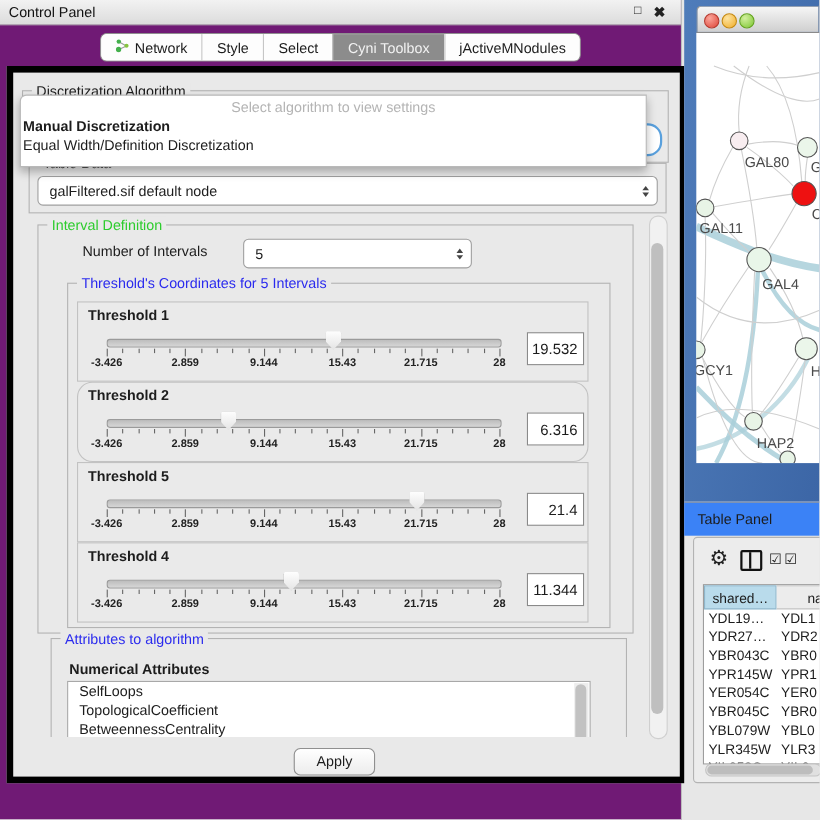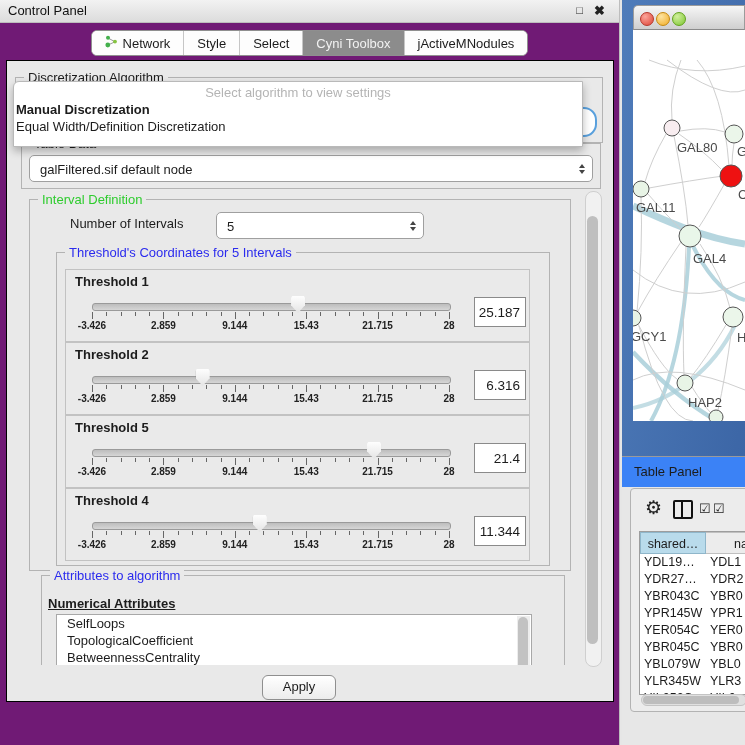--- a/index.html
+++ b/index.html
@@ -17,21 +17,21 @@
   #close-btn{right:14px;font-weight:bold;font-size:13px;}
 
   
   #top-tabs{left:0;top:30px;width:100%;display:flex;justify-content:center;}
   .tabgroup{display:inline-flex;border:1px solid #8f8f8f;border-radius:6px;overflow:hidden;background:#fff;}
   .tab{padding:4px 13px;font-size:13px;background:#fdfdfd;color:#1c1c1c;display:flex;align-items:center;gap:5px;}
   .tab + .tab{border-left:1px solid #c6c6c6;}
   .tab.selected{background:#8c8c8c;color:#f2f2f2;}
 
   
-  #main-panel{left:6px;top:60px;width:606px;height:640px;border:1px solid #000000;background:#e9e9e9;}
+  #main-panel{left:6px;top:60px;width:606px;height:640px;border:6px solid #000000;background:#e9e9e9;}
 
   .group{position:absolute;border:1px solid #b3b3b3;}
   .group > .gtitle{position:absolute;top:-8px;left:8px;background:#e9e9e9;padding:0 4px;font-size:13px;}
   .gtitle.green{color:#2ecc2e;}
   .gtitle.blue{color:#2b2bee;}
 
   #algo-group{left:8px;top:16px;width:586px;height:64px;}
   #algo-combo{left:20px;top:46px;width:566px;height:26px;background:#fff;border:2px solid #59a0dd;border-radius:13px;z-index:1;}
 
   #algo-popup{left:6px;top:20px;width:568px;height:64px;background:#fff;border:1px solid #b9b9b9;
@@ -65,21 +65,21 @@
   .tbox .thumb{position:absolute;top:26px;width:14px;height:17px;
                background:linear-gradient(#fefefe,#e4e4e4);
                clip-path:polygon(8% 0,92% 0,100% 12%,100% 55%,50% 100%,0 55%,0 12%);
                filter:drop-shadow(0 0 1px #777);}
   .tbox .tick{position:absolute;width:1px;background:#666;}
   .tbox .ticklabel{position:absolute;top:50px;width:44px;text-align:center;font-size:10px;font-weight:600;color:#222;}
   .tbox .tvalue{position:absolute;left:408px;top:27px;width:52px;height:30px;background:#fff;border:1px solid #8a8a8a;
                 font-size:13.5px;text-align:right;line-height:30px;padding-right:5px;box-sizing:border-box;}
 
   #attr-group{left:28px;top:384px;width:522px;height:100px;}
-  #attr-label{position:absolute;left:6px;top:20px;font-size:13px;font-weight:bold;text-decoration:underline;}
+  #attr-label{position:absolute;left:16px;top:20px;font-size:13px;font-weight:bold;}
   #attr-list{position:absolute;left:14px;top:38px;width:474px;height:58px;background:#fff;border:1px solid #a8a8a8;overflow:hidden;}
   #attr-list .item{font-size:13px;padding:1px 0 1px 10px;height:15px;}
   #attr-scroll{position:absolute;right:1px;top:1px;width:13px;height:56px;background:#ededed;}
   #attr-scroll .thumb{position:absolute;left:1px;top:1px;width:10px;height:52px;background:#c2c2c2;border-radius:5px;}
 
   #apply-btn{left:255px;top:614px;width:72px;height:23px;background:linear-gradient(#fff,#ececec);
              border:1px solid #8f8f8f;border-radius:6px;font-size:13px;text-align:center;line-height:22px;}
 
   #bottom-band{left:0;top:700px;width:619px;height:45px;background:#e3e3e3;border-top:1px solid #c2c2c2;}
   #bottom-tabs{position:absolute;left:0;top:4px;width:100%;display:flex;justify-content:center;}
@@ -227,23 +227,23 @@
                 <div class="tick" style="left: 340.16px; top: 42px; height: 4px;"></div>
                 <div class="tick" style="left: 354.44px; top: 42px; height: 4px;"></div>
                 <div class="tick" style="left: 368.72px; top: 42px; height: 4px;"></div>
                 <div class="tick" style="left: 383px; top: 42px; height: 7px;"></div>
                 <div class="ticklabel" style="left: 4px;">-3.426</div>
                 <div class="ticklabel" style="left: 75.4px;">2.859</div>
                 <div class="ticklabel" style="left: 146.8px;">9.144</div>
                 <div class="ticklabel" style="left: 218.2px;">15.43</div>
                 <div class="ticklabel" style="left: 289.6px;">21.715</div>
                 <div class="ticklabel" style="left: 361px;">28</div>
-                <div class="tvalue">25.187</div>
+                <div class="tvalue">19.532</div>
               </div>
-              <div class="tbox" style="top: 89px;">
+              <div class="tbox" style="top: 89px; border-radius: 14px;">
                 <div class="tlabel">Threshold 2</div>
                 <div class="track"></div>
                 <div class="thumb" style="left: 129.669px;"></div>
                 <div class="tick" style="left: 26px; top: 42px; height: 7px;"></div>
                 <div class="tick" style="left: 40.28px; top: 42px; height: 4px;"></div>
                 <div class="tick" style="left: 54.56px; top: 42px; height: 4px;"></div>
                 <div class="tick" style="left: 68.84px; top: 42px; height: 4px;"></div>
                 <div class="tick" style="left: 83.12px; top: 42px; height: 4px;"></div>
                 <div class="tick" style="left: 97.4px; top: 42px; height: 7px;"></div>
                 <div class="tick" style="left: 111.68px; top: 42px; height: 4px;"></div>

